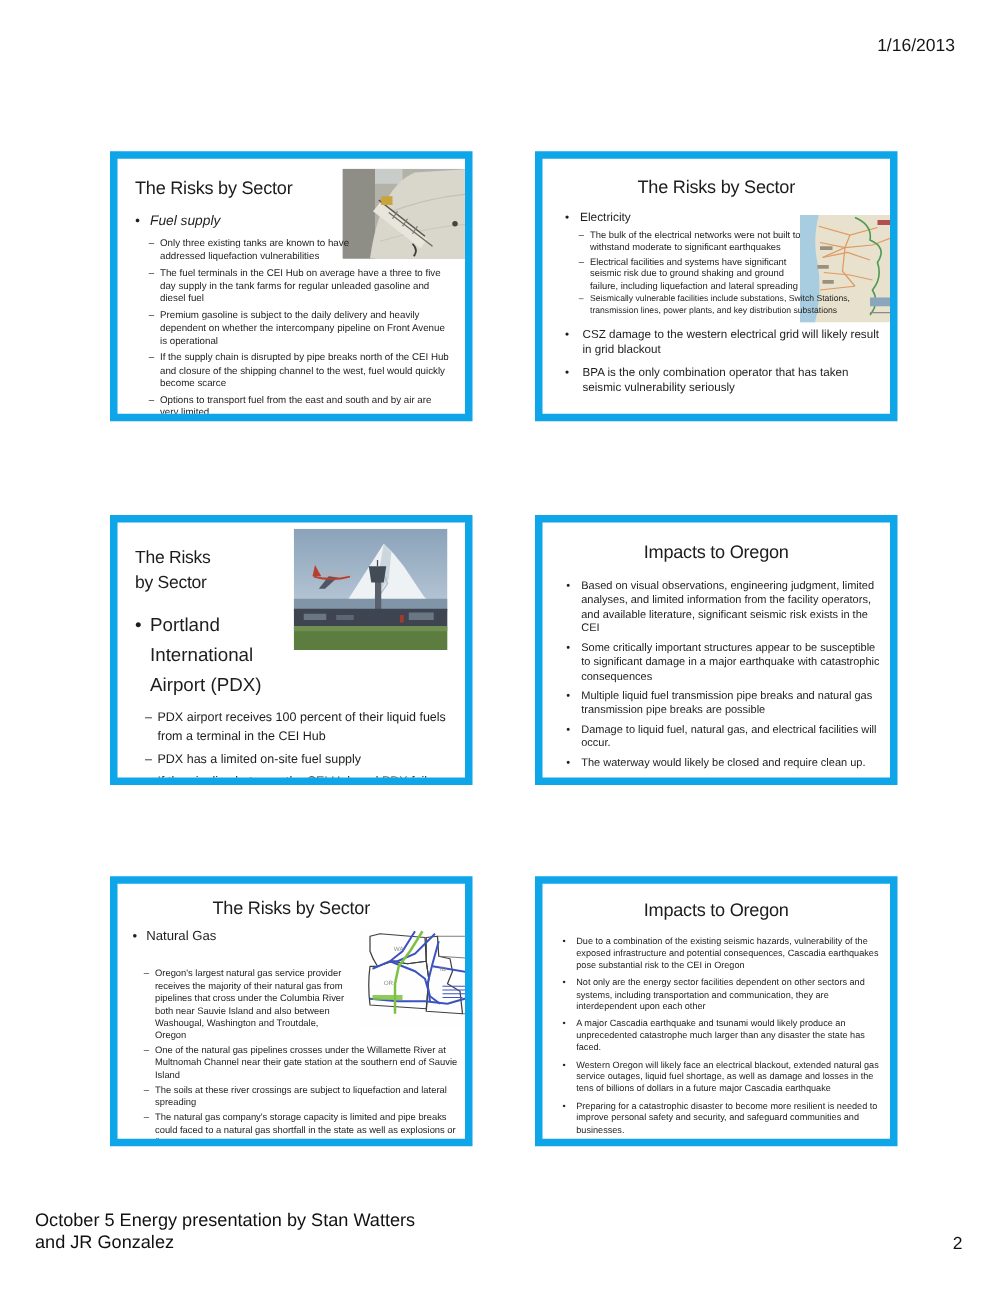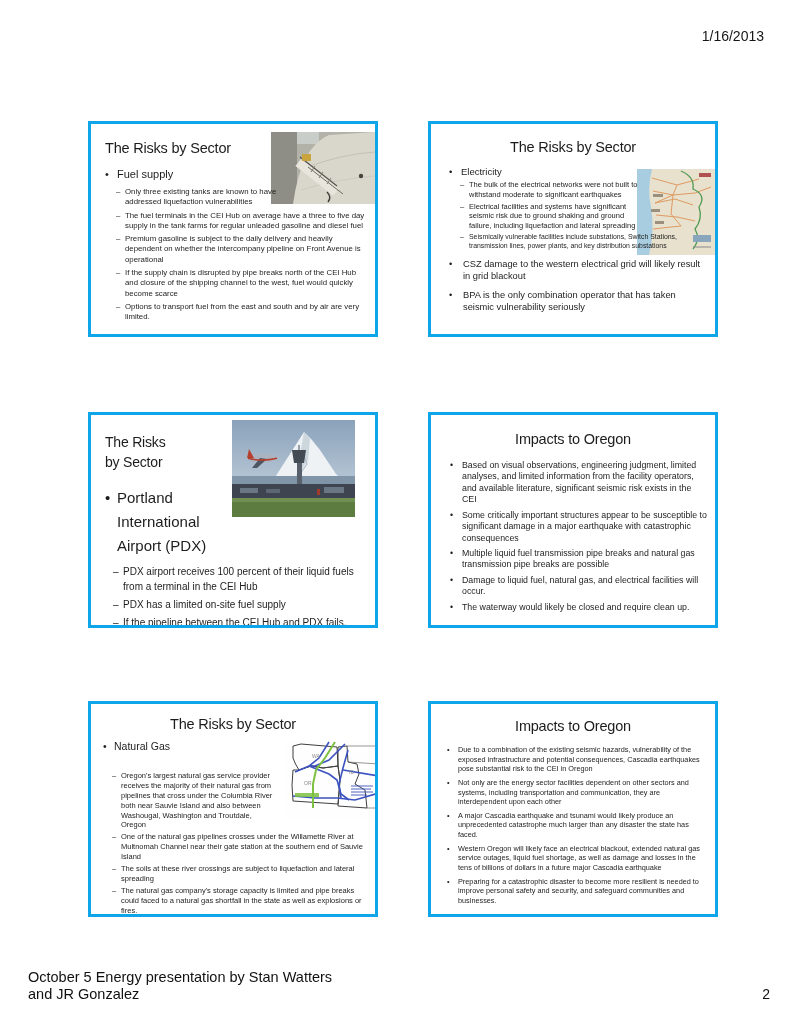--- a/index.html
+++ b/index.html
@@ -8,21 +8,21 @@
     font-family:"Liberation Sans", sans-serif; color:#1d1d1d;
   }
   .page { position:relative; width:800px; height:1035px; background:#fff; overflow:hidden; }
 
   .date { position:absolute; top:28px; right:36px; font-size:14px; color:#161616; }
   .footer { position:absolute; left:28px; top:969px; font-size:14.5px; line-height:1.2; color:#111; }
   .pagenum { position:absolute; right:30px; top:986px; font-size:14px; color:#111; }
 
   .slide {
     position:absolute; width:290px; height:216px; background:#fff;
-    border:3px solid #0ea5e9; box-sizing:border-box; overflow:hidden;
+    border:6px solid #0ea5e9; box-sizing:border-box; overflow:hidden;
   }
   .s1 { left:88px;  top:121px; }
   .s2 { left:428px; top:121px; }
   .s3 { left:88px;  top:412px; }
   .s4 { left:428px; top:412px; }
   .s5 { left:88px;  top:701px; }
   .s6 { left:428px; top:701px; }
 
   .title { margin:0; font-weight:400; color:#1c1c1c; letter-spacing:-0.2px; }
   .s1 .title { font-size:14.5px; margin:16px 0 0 14px; }
@@ -39,21 +39,21 @@
   .img-pdx   { left:141px; top:5px;  width:123px; height:97px; }
   .img-pipes { left:194px; top:36px; width:98px;  height:80px; }
 
   .b1, .b2, .pt { position:relative; color:#1d1d1d; }
   .b1::before { content:"\2022"; position:absolute; }
   .pt::before { content:"\2022"; position:absolute; }
   .b2::before { content:"\2013"; position:absolute; }
 
   
   .s1 .body { margin:12px 10px 0 12px; }
-  .s1 .b1 { font-size:11px; padding-left:14px; margin-bottom:7px; }
+  .s1 .b1 { font-size:11px; padding-left:14px; margin-bottom:7px;font-style:italic; }
   .s1 .b1::before { left:2px; }
   .s1 .b2 { font-size:7.8px; line-height:1.32; padding-left:22px; margin-bottom:3px; }
   .s1 .b2::before { left:13px; }
   .s1 .sub0 { max-width:156px; }
 
   
   .s2 .body { margin:11px 6px 0 16px; }
   .s2 .b1 { font-size:9.5px; padding-left:14px; margin-bottom:3px; }
   .s2 .b1::before { left:2px; }
   .s2 .b2 { font-size:7.5px; line-height:1.3; padding-left:22px; margin-bottom:2px; }

